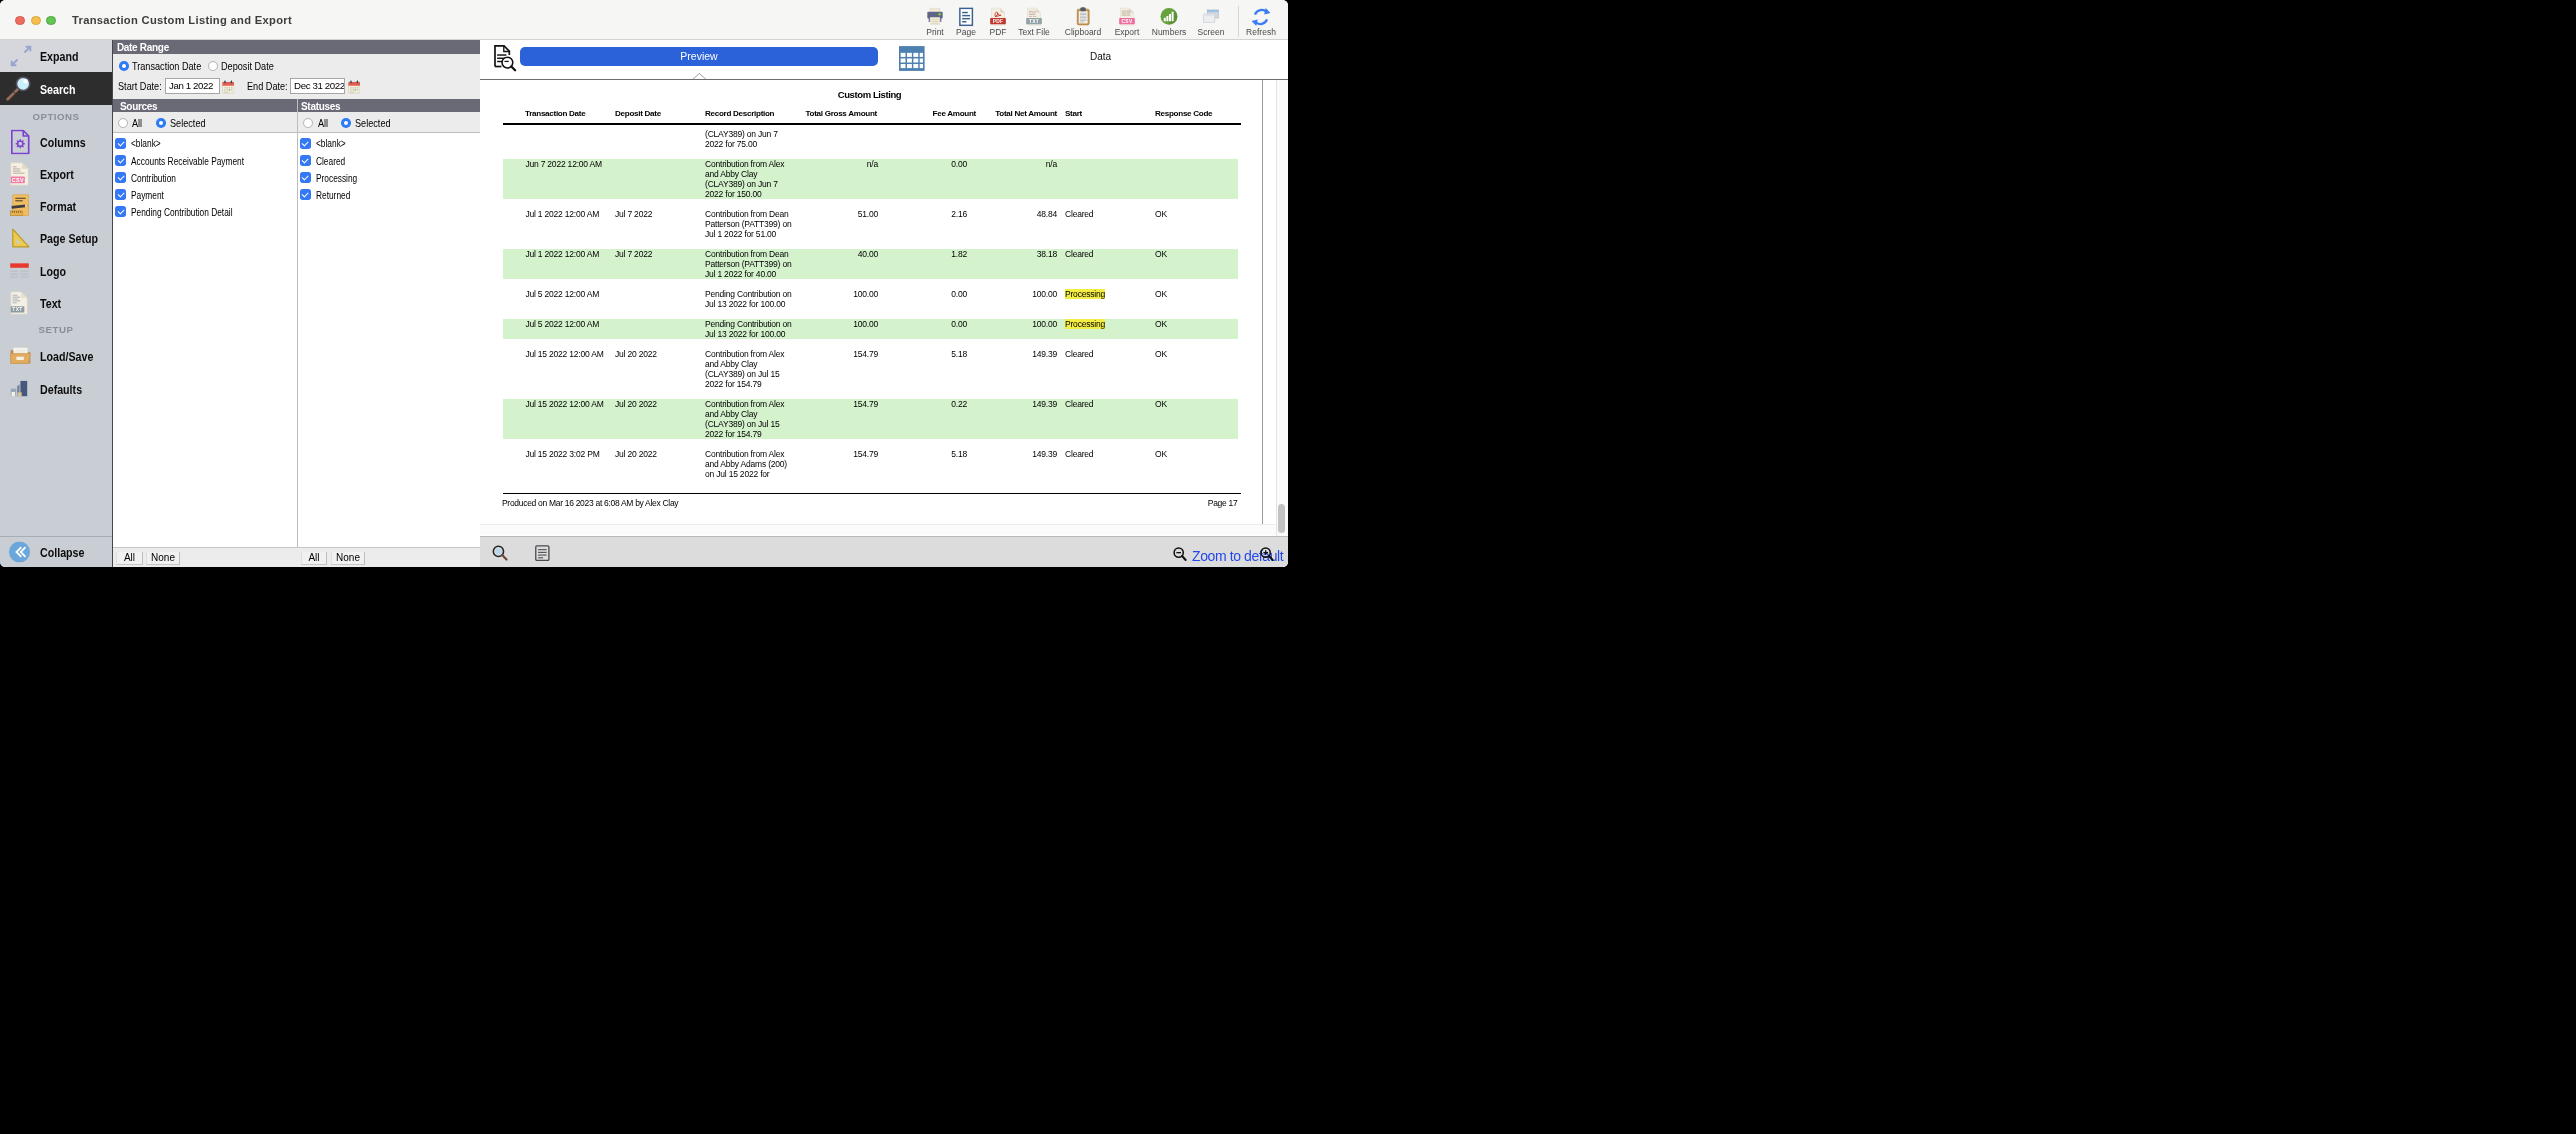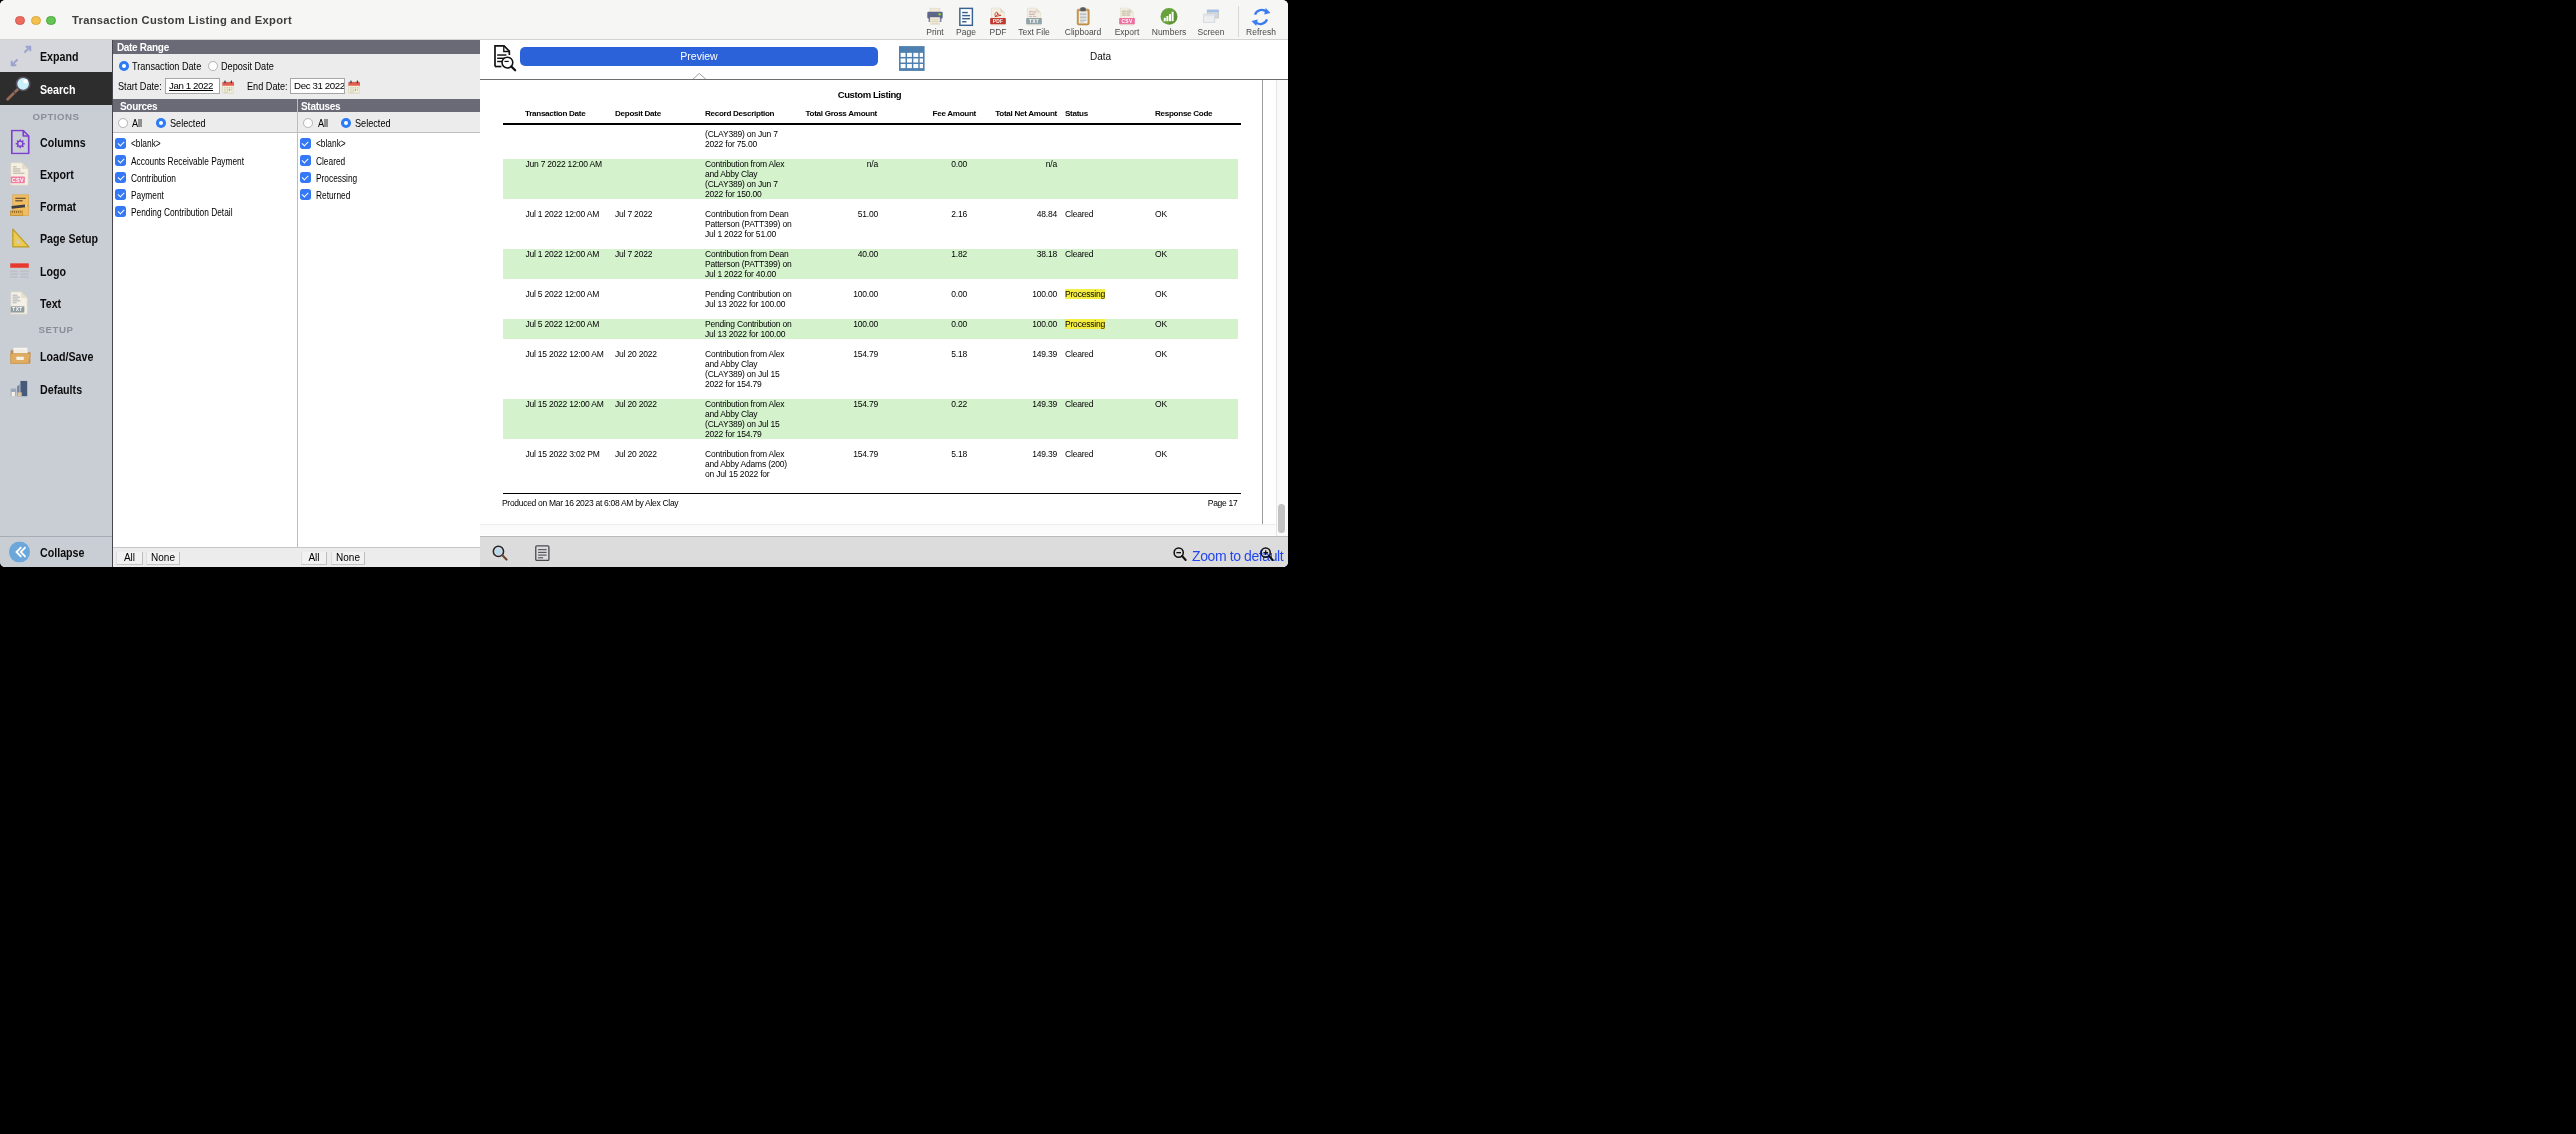--- a/index.html
+++ b/index.html
@@ -380,21 +380,21 @@
   <div id="panel">
     <div class="phead" style="top:0;">
         <span style="left:3.9px;">Date Range</span>
       </div>
     <div class="pgray" style="top:14px;height:45px;"></div>
     <div class="radio on" style="left:6.2px;top:21px;"></div>
     <div class="flabel" style="left:18.6px;top:25.6px;">Transaction Date</div>
     <div class="radio off" style="left:95px;top:21px;"></div>
     <div class="flabel" style="left:108px;top:25.6px;">Deposit Date</div>
     <div class="flabel" style="left:5px;top:46px;">Start Date:</div>
-    <div class="dinput" style="left:52px;top:38px;width:55px;text-decoration:underline;">Jan 1 2022</div>
+    <div class="dinput" style="left:52px;top:38px;width:55px;">Jan 1 2022</div>
     <span class="abs" style="left:109px;top:40px;">
         <svg width="12.4" height="14" viewBox="0 0 16 18">
       <rect x="0.5" y="2.5" width="15" height="14.5" rx="1" fill="#f3efdb" stroke="#cfc8ae" stroke-width="0.8"></rect>
       <path d="M0.5 3.5 q0-1 1-1 h13 q1 0 1 1 v4 h-15 z" fill="#e25d52"></path>
       <rect x="3" y="0.6" width="1.7" height="3.4" rx="0.5" fill="#274156"></rect>
       <rect x="11.3" y="0.6" width="1.7" height="3.4" rx="0.5" fill="#274156"></rect>
       <g fill="#c6bfa4">
         <rect x="3" y="9.3" width="1.6" height="1.6"></rect>
             <rect x="5.9" y="9.3" width="1.6" height="1.6"></rect>
             <rect x="8.8" y="9.3" width="1.6" height="1.6"></rect>
@@ -522,21 +522,21 @@
     <div id="seprule"></div>
 
     <div id="pdf">
       <div id="pdftitle">Custom Listing</div>
       <div class="hrow" style="left:45px;">Transaction Date</div>
       <div class="hrow" style="left:135px;">Deposit Date</div>
       <div class="hrow" style="left:225px;">Record Description</div>
       <div class="hrow" style="left:289px;width:108px;text-align:right;">Total Gross Amount</div>
       <div class="hrow" style="left:379px;width:117px;text-align:right;">Fee Amount</div>
       <div class="hrow" style="left:469px;width:108px;text-align:right;">Total Net Amount</div>
-      <div class="hrow" style="left:585px;">Status</div>
+      <div class="hrow" style="left:585px;">Start</div>
       <div class="hrow" style="left:675px;">Response Code</div>
       <div id="hline"></div>
 
       <div id="rows">
         <div class="row">
           <div class="cell c3" style="position:relative;margin-left:202px;">(CLAY389) on Jun 7<br>2022 for 75.00</div>
         </div>
         <div class="row g">
           <div class="cell c1">Jun 7 2022 12:00 AM</div>
           <div class="cell c4">n/a</div>

